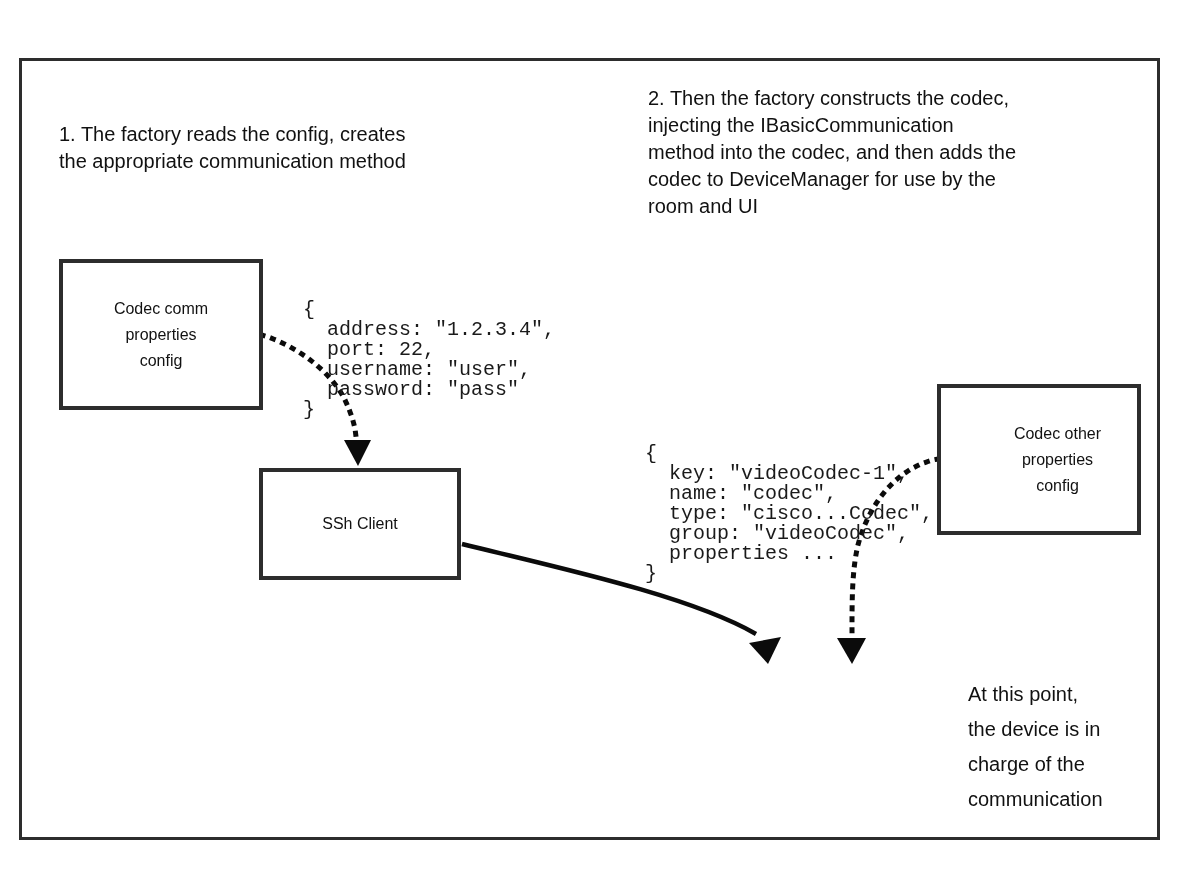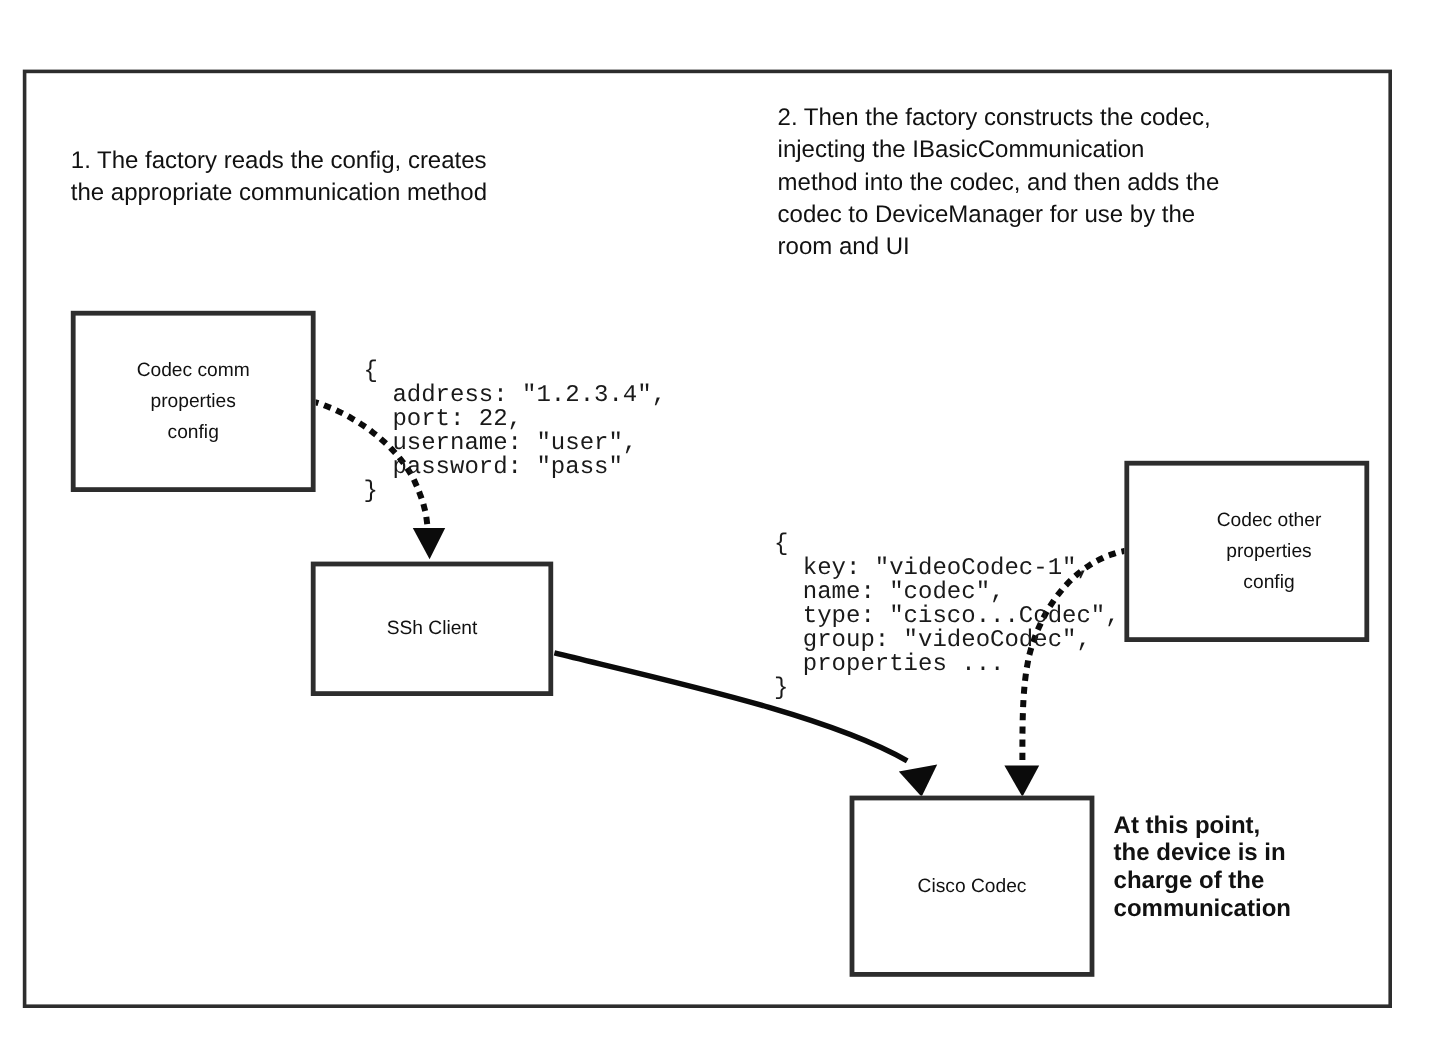--- a/index.html
+++ b/index.html
@@ -76,21 +76,21 @@
     position: absolute;
     margin: 0;
     font-family: "Liberation Mono", monospace;
     font-size: 20px;
     line-height: 20px;
     white-space: pre;
     color: #1a1a1a;
   }
   .note-step1   { left: 59px;  top: 85px;  width: 460px; margin-top: 36px; }
   .note-step2   { left: 648px; top: 85px;  width: 480px; }
-  .note-result  { left: 928px; top: 677px; width: 215px; line-height: 23px; font-weight: bold; }
+  .note-result  { left: 968px; top: 677px; width: 215px; line-height: 35px; }
   .node-codec-comm-config  { left: 59px;  top: 259px; width: 204px; height: 151px; }
   .node-ssh-client         { left: 259px; top: 468px; width: 202px; height: 112px; }
   .node-codec-other-config { left: 937px; top: 384px; width: 204px; height: 151px; padding-left: 37px; }
   .node-cisco-codec        { left: 708px; top: 663px; width: 204px; height: 151px; }
   .code-comm-properties  { left: 303px; top: 300px; }
   .code-codec-properties { left: 645px; top: 444px; }
 </style>
 </head>
 <body>
 
@@ -140,22 +140,19 @@
   group: "videoCodec",
   properties ...
 }</pre>
 
   <div class="node node-codec-other-config">
     <span class="node-label">Codec other
 properties
 config</span>
   </div>
 
-  <div class="node node-cisco-codec">
-    <span class="node-label">Cisco Codec</span>
-  </div>
 
   <div class="note note-result">At this point,
 the device is in
 charge of the
 communication</div>
 
 </div>
 
 </body></html>

